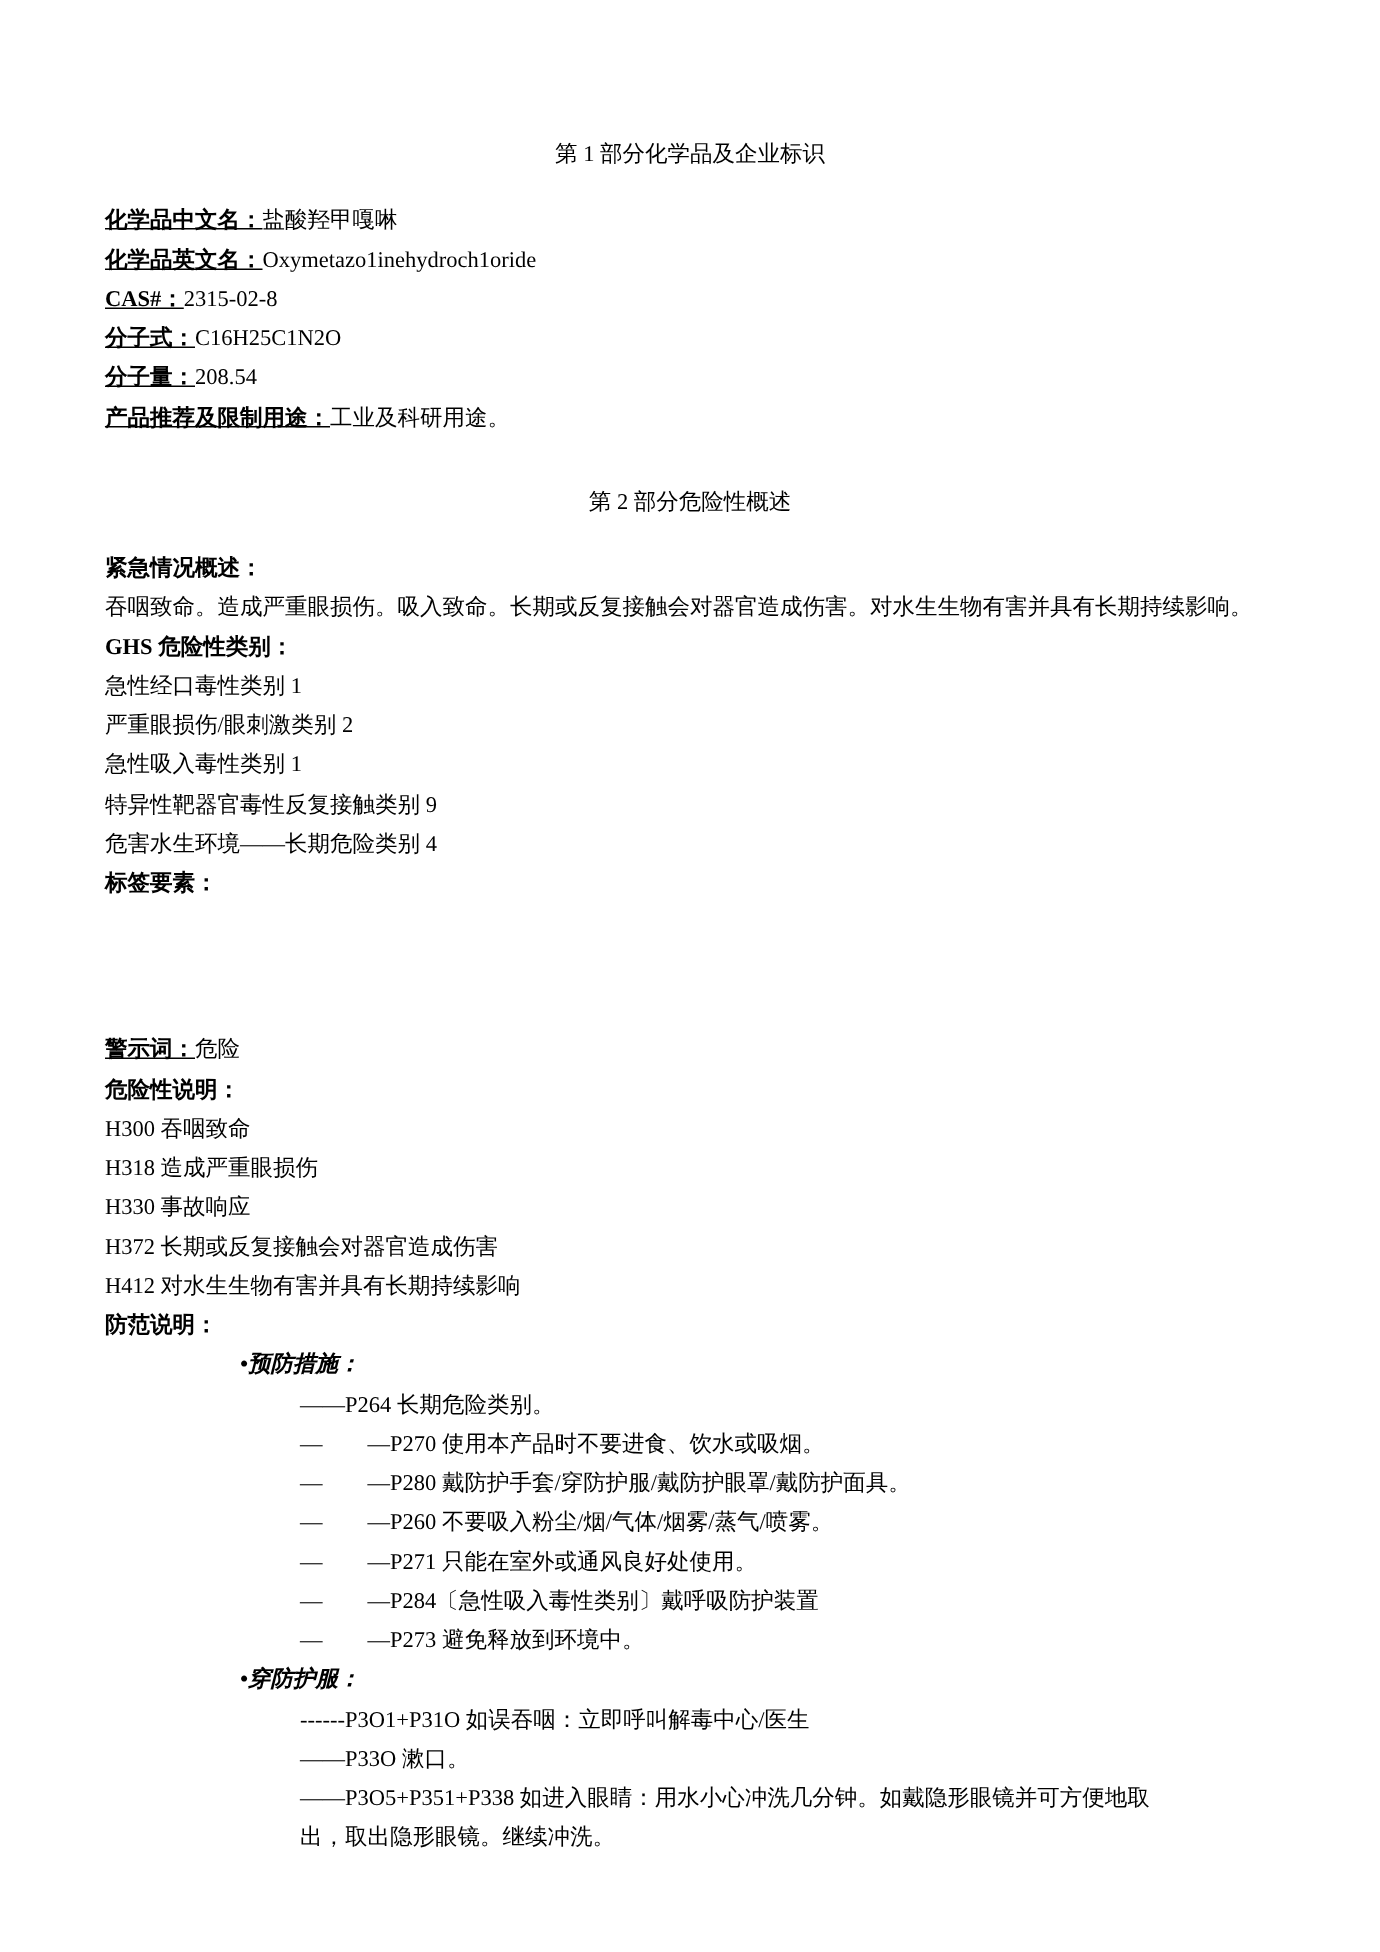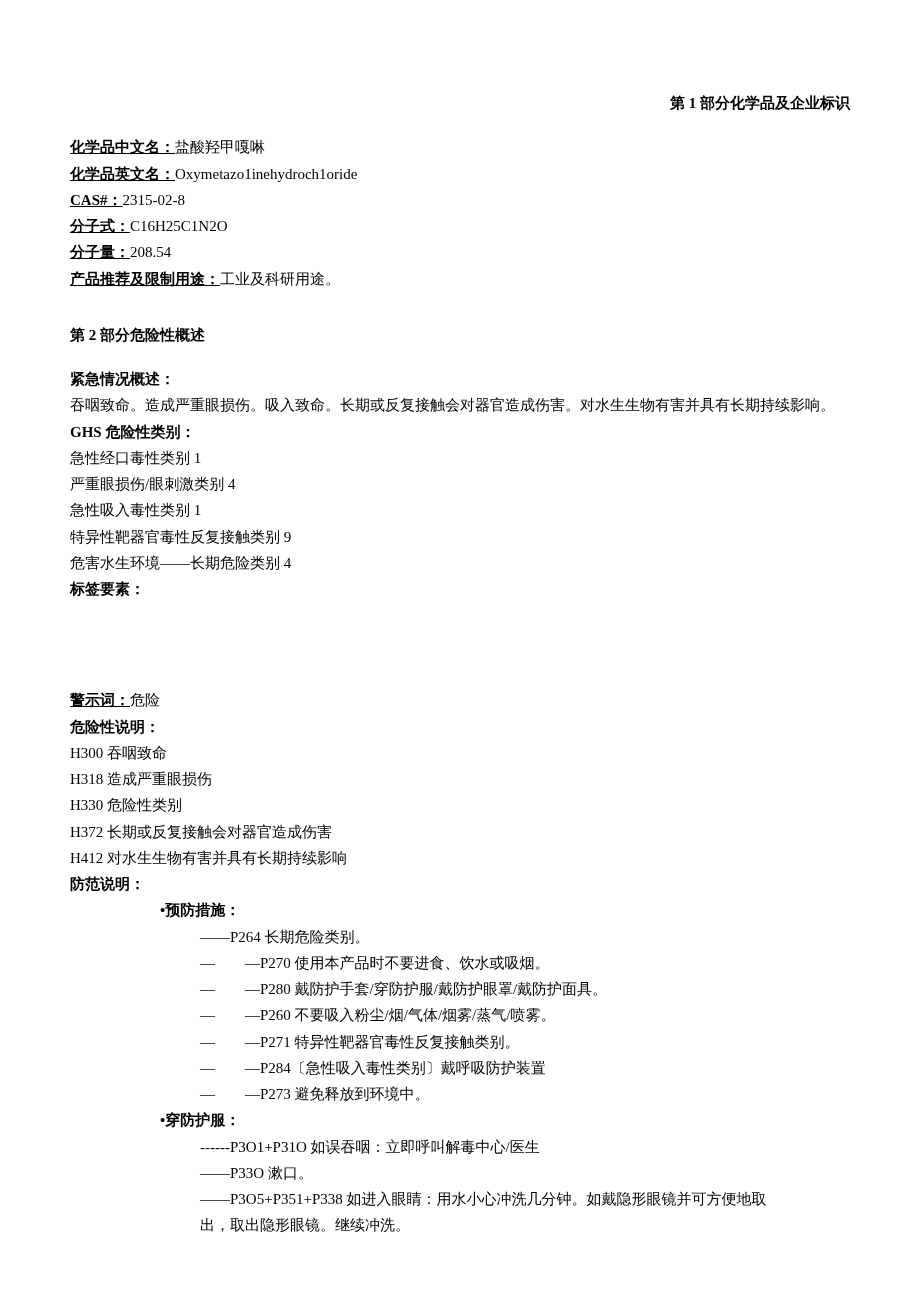--- a/index.html
+++ b/index.html
@@ -7,26 +7,27 @@
       font-size: 15px;
       line-height: 1.75;
       color: #000;
       background: #fff;
       max-width: 920px;
       margin: 0 auto;
       padding: 80px 70px 50px 70px;
       box-sizing: border-box;
     }
     .section-title {
-      text-align: right;
-      font-weight: bold;
+      text-align: center;
+      font-weight: normal;
       margin: 10px 0 18px 0;
     }
     .section-title-2 {
-      font-weight: bold;
+      text-align: center;
+      font-weight: normal;
       margin: 30px 0 18px 0;
     }
     .label {
       font-weight: bold;
       text-decoration: underline;
     }
     .bold {
       font-weight: bold;
     }
     p {
@@ -34,20 +35,21 @@
     }
     .field-line {
       margin: 0;
     }
     .indent-2 {
       padding-left: 130px;
     }
     .nested-bullet {
       padding-left: 90px;
       font-weight: bold;
+      font-style: italic;
     }
     .spacer {
       height: 85px;
     }
   </style>
 </head>
 <body>
 
 <p class="section-title">第 1 部分化学品及企业标识</p>
 
@@ -58,46 +60,46 @@
 <p class="field-line"><span class="label">分子量：</span><span>208.54</span></p>
 <p class="field-line"><span class="label">产品推荐及限制用途：</span><span>工业及科研用途。</span></p>
 
 <p class="section-title-2">第 2 部分危险性概述</p>
 
 <p class="bold">紧急情况概述：</p>
 <p>吞咽致命。造成严重眼损伤。吸入致命。长期或反复接触会对器官造成伤害。对水生生物有害并具有长期持续影响。</p>
 
 <p class="bold">GHS 危险性类别：</p>
 <p>急性经口毒性类别 1</p>
-<p>严重眼损伤/眼刺激类别 4</p>
+<p>严重眼损伤/眼刺激类别 2</p>
 <p>急性吸入毒性类别 1</p>
 <p>特异性靶器官毒性反复接触类别 9</p>
 <p>危害水生环境——长期危险类别 4</p>
 
 <p class="bold">标签要素：</p>
 
 <div class="spacer"></div>
 
 <p><span class="label">警示词：</span><span>危险</span></p>
 
 <p class="bold">危险性说明：</p>
 <p>H300 吞咽致命</p>
 <p>H318 造成严重眼损伤</p>
-<p>H330 危险性类别</p>
+<p>H330 事故响应</p>
 <p>H372 长期或反复接触会对器官造成伤害</p>
 <p>H412 对水生生物有害并具有长期持续影响</p>
 
 <p class="bold">防范说明：</p>
 
 <p class="nested-bullet">•预防措施：</p>
 <p class="indent-2">——P264 长期危险类别。</p>
 <p class="indent-2">—　　—P270 使用本产品时不要进食、饮水或吸烟。</p>
 <p class="indent-2">—　　—P280 戴防护手套/穿防护服/戴防护眼罩/戴防护面具。</p>
 <p class="indent-2">—　　—P260 不要吸入粉尘/烟/气体/烟雾/蒸气/喷雾。</p>
-<p class="indent-2">—　　—P271 特异性靶器官毒性反复接触类别。</p>
+<p class="indent-2">—　　—P271 只能在室外或通风良好处使用。</p>
 <p class="indent-2">—　　—P284〔急性吸入毒性类别〕戴呼吸防护装置</p>
 <p class="indent-2">—　　—P273 避免释放到环境中。</p>
 
 <p class="nested-bullet">•穿防护服：</p>
 <p class="indent-2">------P3O1+P31O 如误吞咽：立即呼叫解毒中心/医生</p>
 <p class="indent-2">——P33O 漱口。</p>
 <p class="indent-2">——P3O5+P351+P338 如进入眼睛：用水小心冲洗几分钟。如戴隐形眼镜并可方便地取</p>
 <p class="indent-2">出，取出隐形眼镜。继续冲洗。</p>
 
 </body></html>

